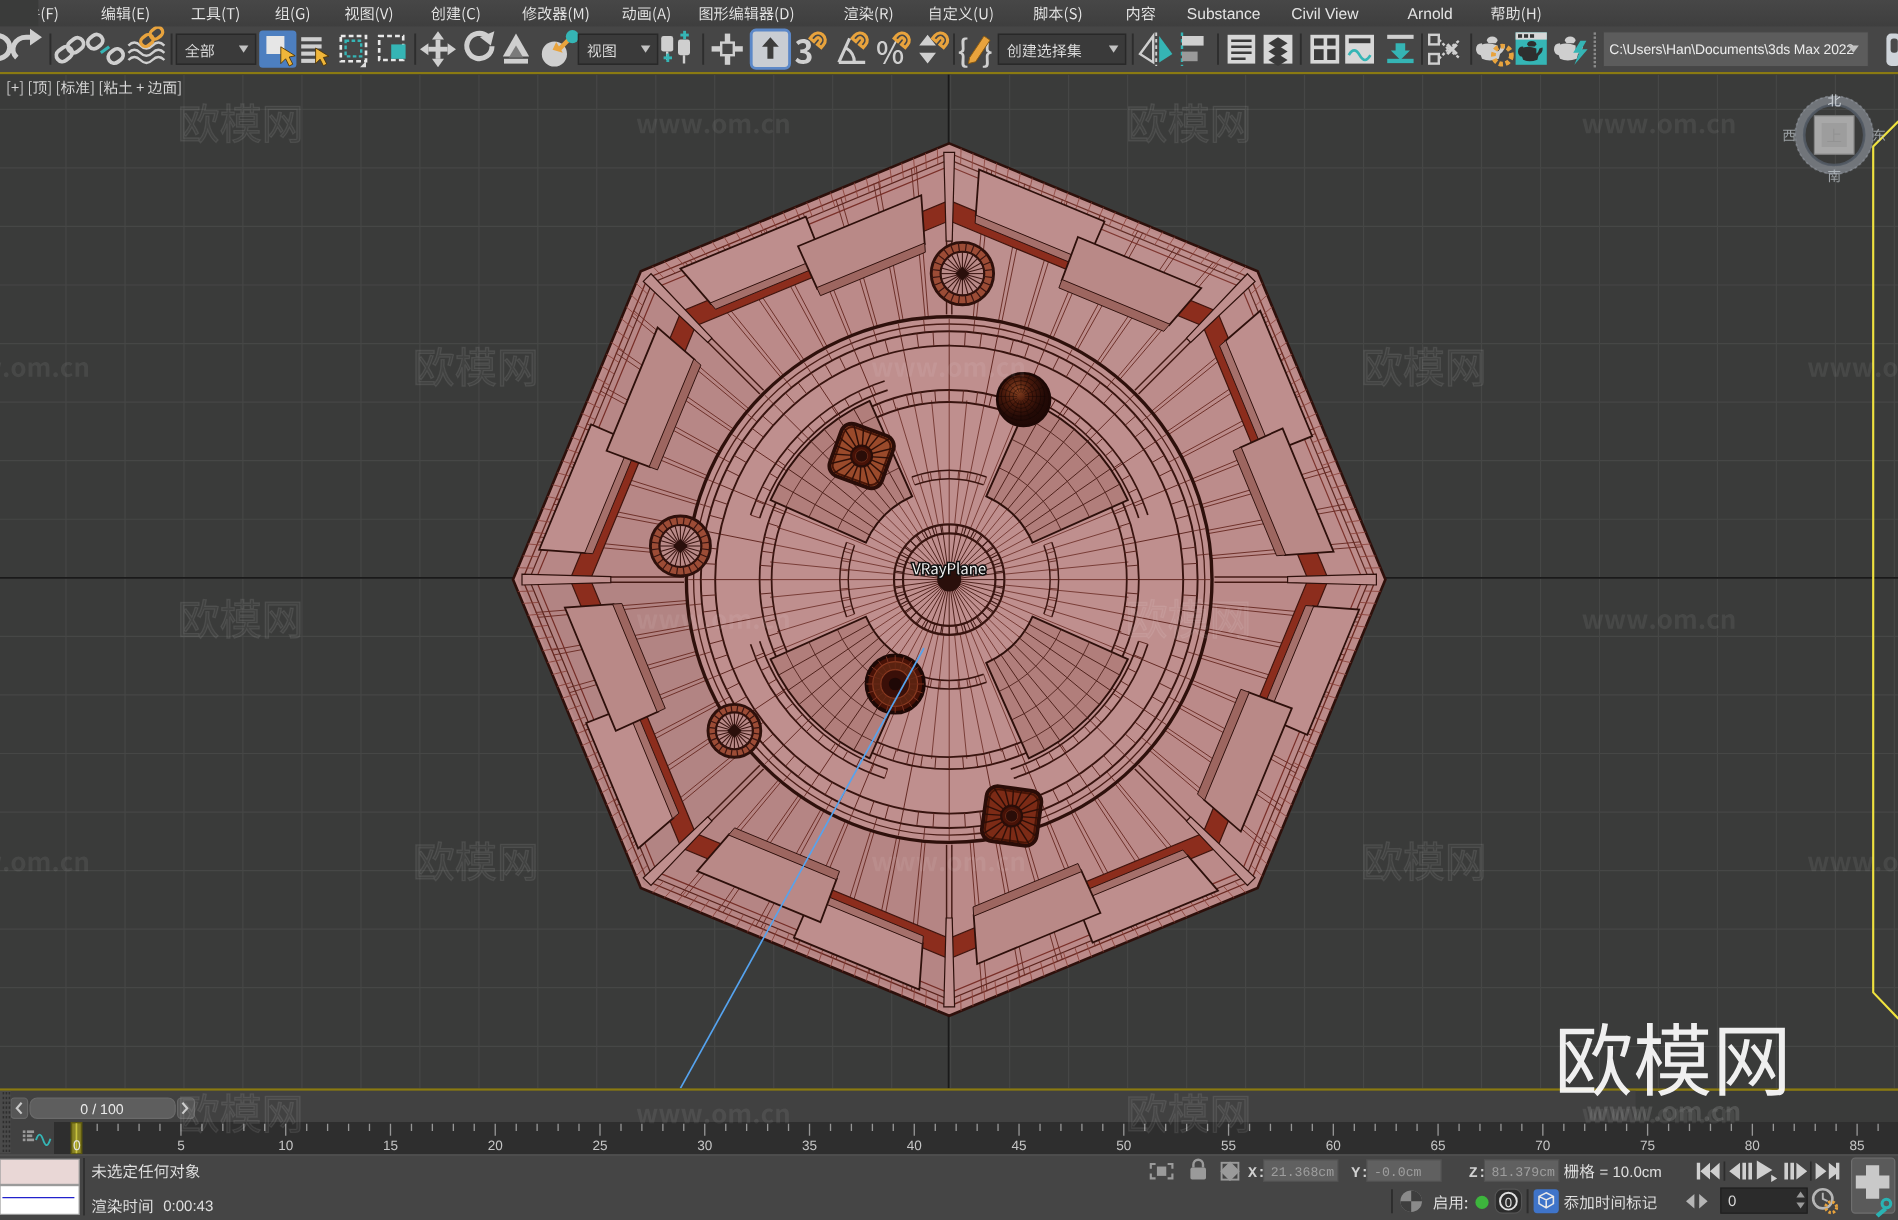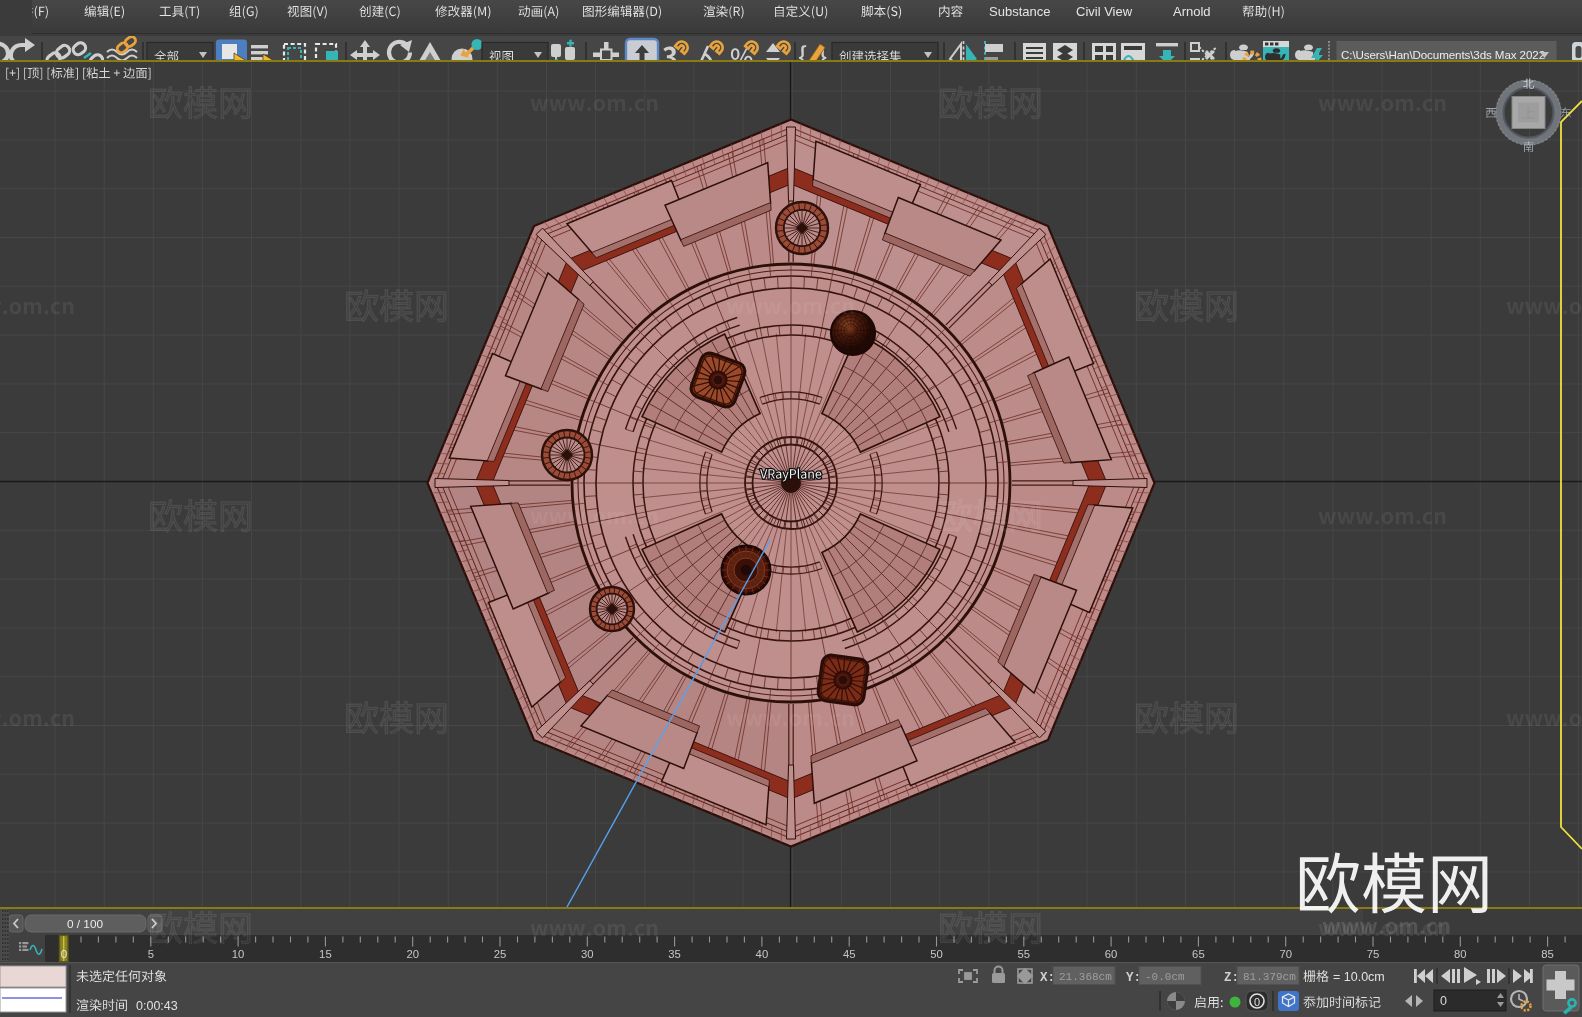--- a/index.html
+++ b/index.html
@@ -1,17 +1,17 @@
 <!DOCTYPE html>
 <html><head><meta charset="utf-8"><style>
 * { margin:0; padding:0; box-sizing:border-box; }
 html,body { width:1582px; height:1017px; overflow:hidden; background:#3a3b3a; font-family:"Liberation Sans",sans-serif; }
 .abs { position:absolute; }
 #menubar { left:0; top:0; width:1582px; height:34px; background:linear-gradient(#474747,#3a3a3a); border-bottom:1px solid #2f2f2f;margin-left:32px; }
-#toolbar { left:0; top:36px; width:1582px; height:38px; background:#464646; }
+#toolbar { left:0; top:22px; width:1582px; height:38px; background:#464646; }
 #yline1 { left:0; top:60px; width:1582px; height:2px; background:#8a7a12; }
 #viewport { left:0; top:62px; width:1582px; height:845px; background:#3a3b3a; }
 #yline2 { left:0; top:907px; width:1582px; height:2px; background:#8a7a12; }
 #sliderrow { left:0; top:909px; width:1363px; height:26px; background:#414141; }
 #rulerrow { left:0; top:935px; width:1582px; height:27px; background:#414141; }
 #statusbar { left:0; top:962px; width:1582px; height:55px; background:#454545; border-top:1px solid #555; }
 #leftstrip { left:0; top:909px; width:46px; height:53px; }
 #wm { left:0; top:0; width:1582px; height:1017px; pointer-events:none; }
 </style></head><body>
 <div class="abs" id="menubar"><svg width="1582" height="22">

